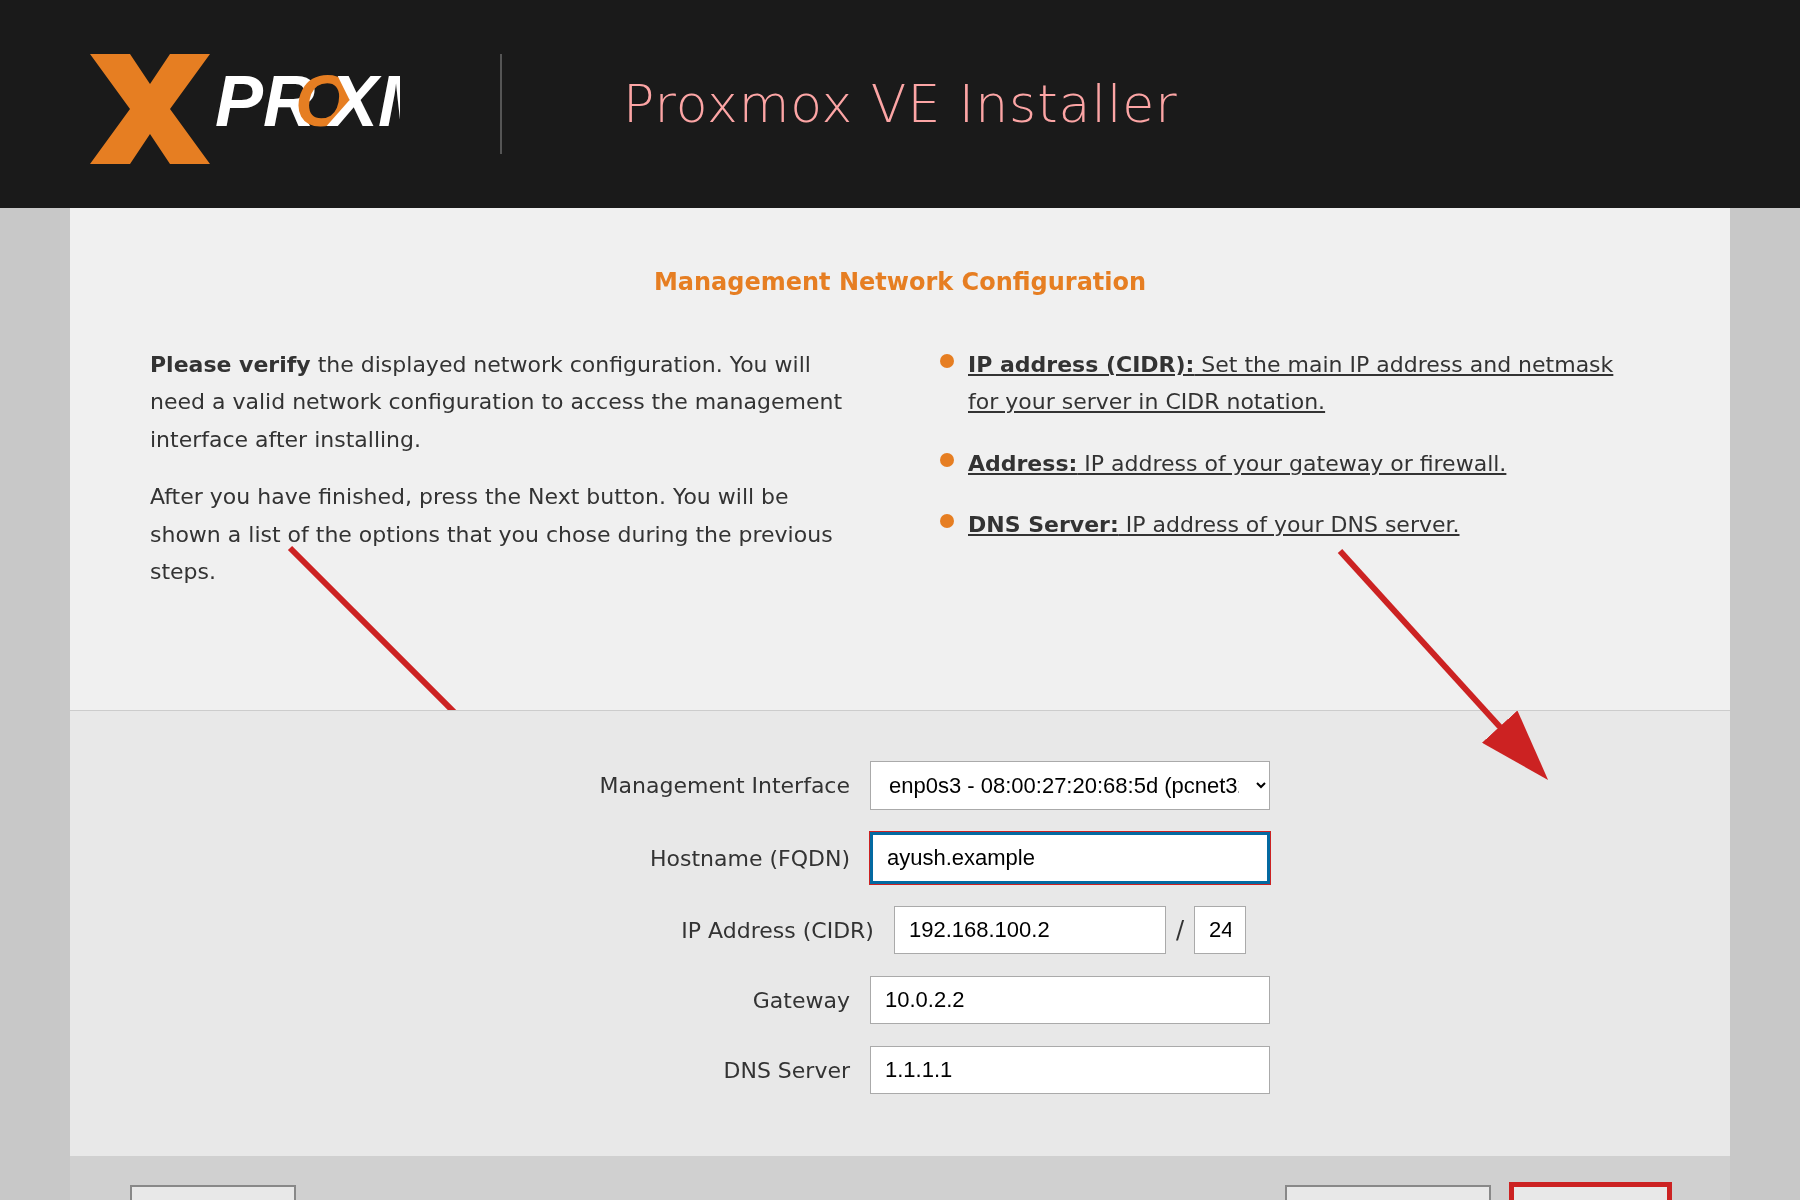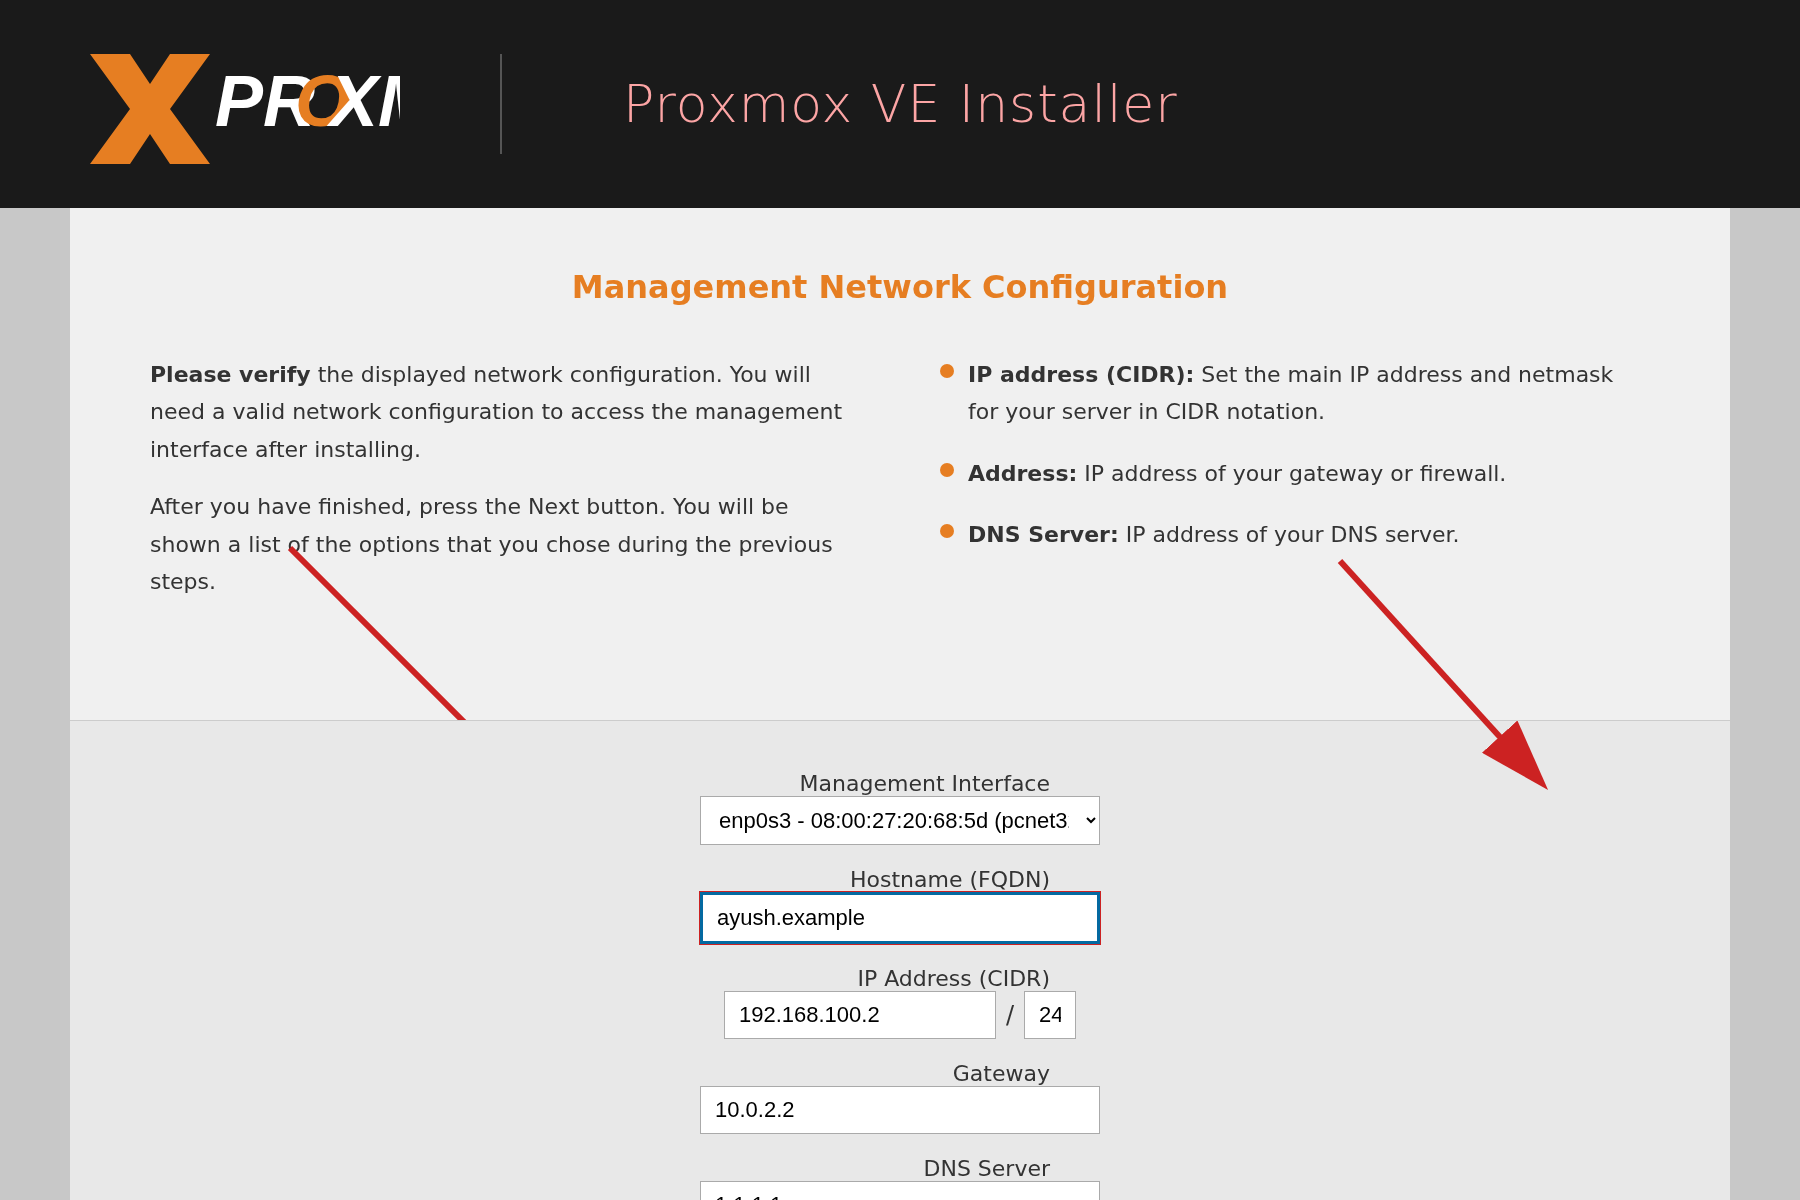--- a/index.html
+++ b/index.html
@@ -53,21 +53,21 @@
     }
 
     .content-body {
       padding: 60px 80px 40px 80px;
       flex: 1;
       position: relative;
     }
 
     .page-title {
       text-align: center;
-      font-size: 32px;
+      font-size: 24px;
       font-weight: bold;
       color: #e67e22;
       margin-bottom: 50px;
     }
 
     .info-section {
       display: flex;
       gap: 80px;
       margin-bottom: 60px;
     }
@@ -86,20 +86,21 @@
     .info-right {
       flex: 1;
       font-size: 22px;
       line-height: 1.7;
       color: #333;
     }
 
     .info-right ul {
       list-style: none;
       padding: 0;
+      text-decoration: underline;
     }
 
     .info-right ul li {
       display: flex;
       align-items: flex-start;
       gap: 14px;
       margin-bottom: 24px;
     }
 
     .bullet {
@@ -122,21 +123,20 @@
       padding: 50px 80px 40px 80px;
       position: relative;
     }
 
     .form-row {
       display: flex;
       align-items: center;
       justify-content: center;
       margin-bottom: 22px;
       gap: 0;
-      flex-direction: column;
     }
 
     .form-label {
       font-size: 22px;
       color: #333;
       text-align: right;
       width: 320px;
       margin-right: 20px;
     }
 

